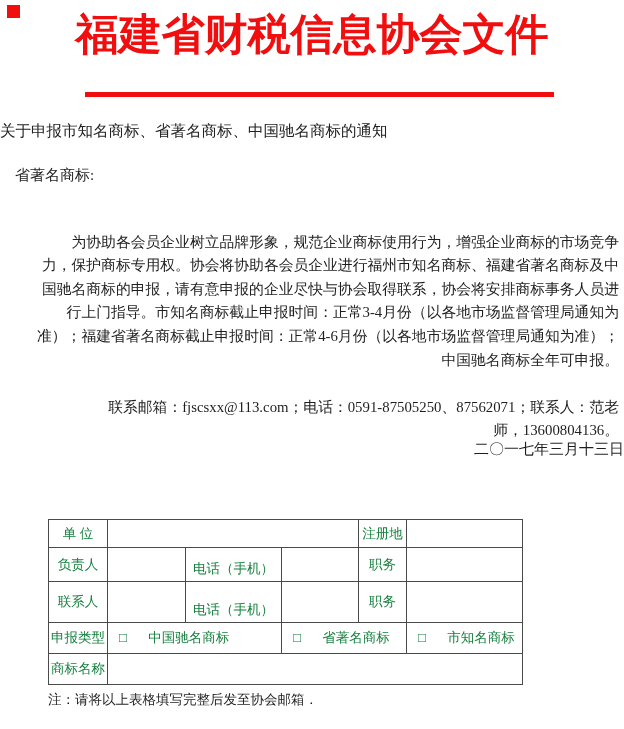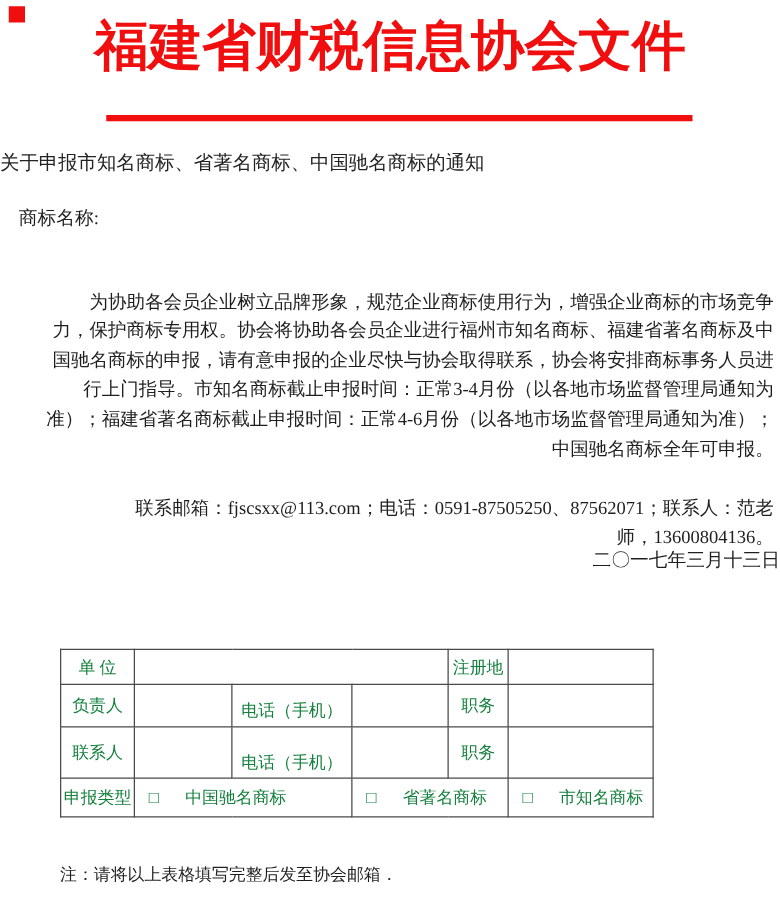--- a/index.html
+++ b/index.html
@@ -24,21 +24,21 @@
     width: 13px;
     height: 13px;
     background: #f10e0e;
   }
   .doc-title {
     position: absolute;
     left: 0;
     top: 13px;
     width: 624px;
     text-align: center;
-    font-family: Liberation Sans, sans-serif;
+    font-family: Liberation Mono, monospace;
     font-weight: bold;
     font-size: 43px;
     line-height: 49px;
     letter-spacing: 0px;
     color: #f10e0e;
     white-space: nowrap;
   }
   .doc-number {
     position: absolute;
     left: 0;
@@ -145,21 +145,21 @@
 </head>
 <body>
 
 <div class="page">
 
   <div class="corner-mark"></div>
   <div class="doc-title">福建省财税信息协会文件</div>
   <div class="red-divider"></div>
 
   <div class="subject-title">关于申报市知名商标、省著名商标、中国驰名商标的通知</div>
-  <div class="salutation">商标名称:</div>
+  <div class="salutation">省著名商标:</div>
   <div class="body-text">
     <p>　　为协助各会员企业树立品牌形象，规范企业商标使用行为，增强企业商标的市场竞争
 力，保护商标专用权。协会将协助各会员企业进行福州市知名商标、福建省著名商标及中
 国驰名商标的申报，请有意申报的企业尽快与协会取得联系，协会将安排商标事务人员进
 行上门指导。市知名商标截止申报时间：正常3-4月份（以各地市场监督管理局通知为
 准）；福建省著名商标截止申报时间：正常4-6月份（以各地市场监督管理局通知为准）；
 中国驰名商标全年可申报。</p>
     <p>　　联系邮箱：fjscsxx@113.com；电话：0591-87505250、87562071；联系人：范老
 师，13600804136。</p>
   </div>
@@ -206,18 +206,22 @@
         <td colspan="2" class="opt">
           <span class="box">□</span><span>中国驰名商标</span>
         </td>
         <td colspan="2" class="opt">
           <span class="box">□</span><span>省著名商标</span>
         </td>
         <td class="opt">
           <span class="box">□</span><span>市知名商标</span>
         </td>
       </tr>
+      <tr class="row-tm">
+        <td class="lbl">商标名称</td>
+        <td colspan="5"></td>
+      </tr>
     </tbody>
   </table>
 
   <div class="footnote">注：请将以上表格填写完整后发至协会邮箱．</div>
 
 </div>
 
 </body></html>

